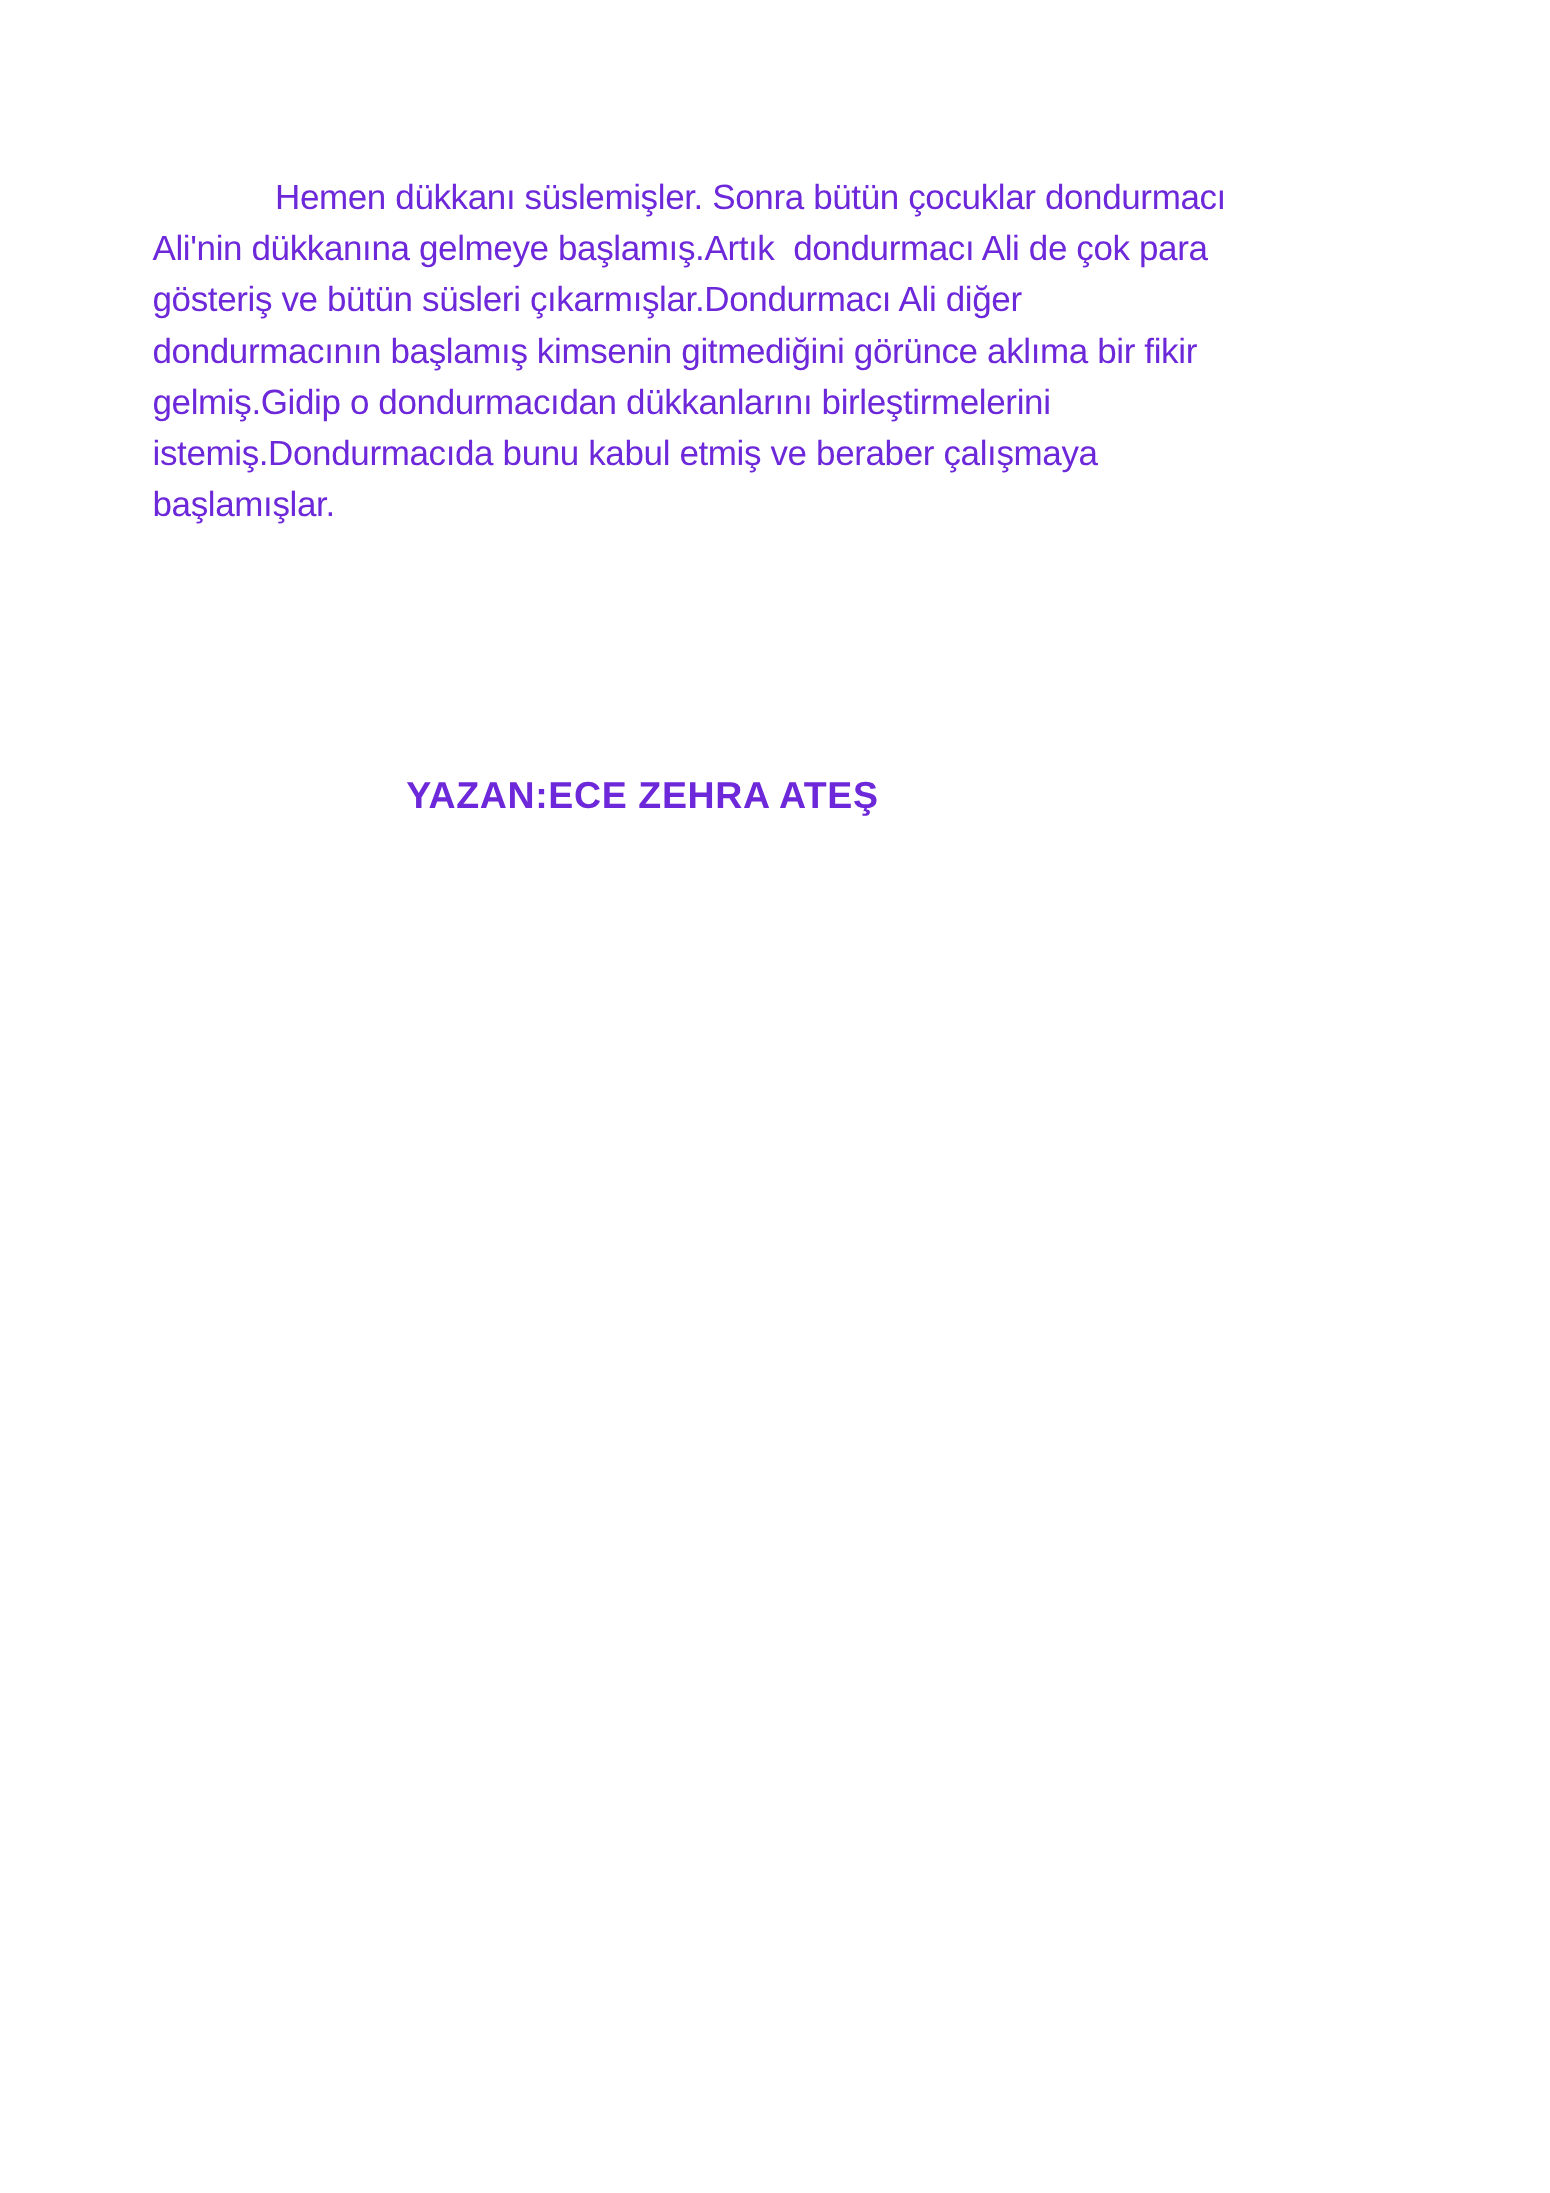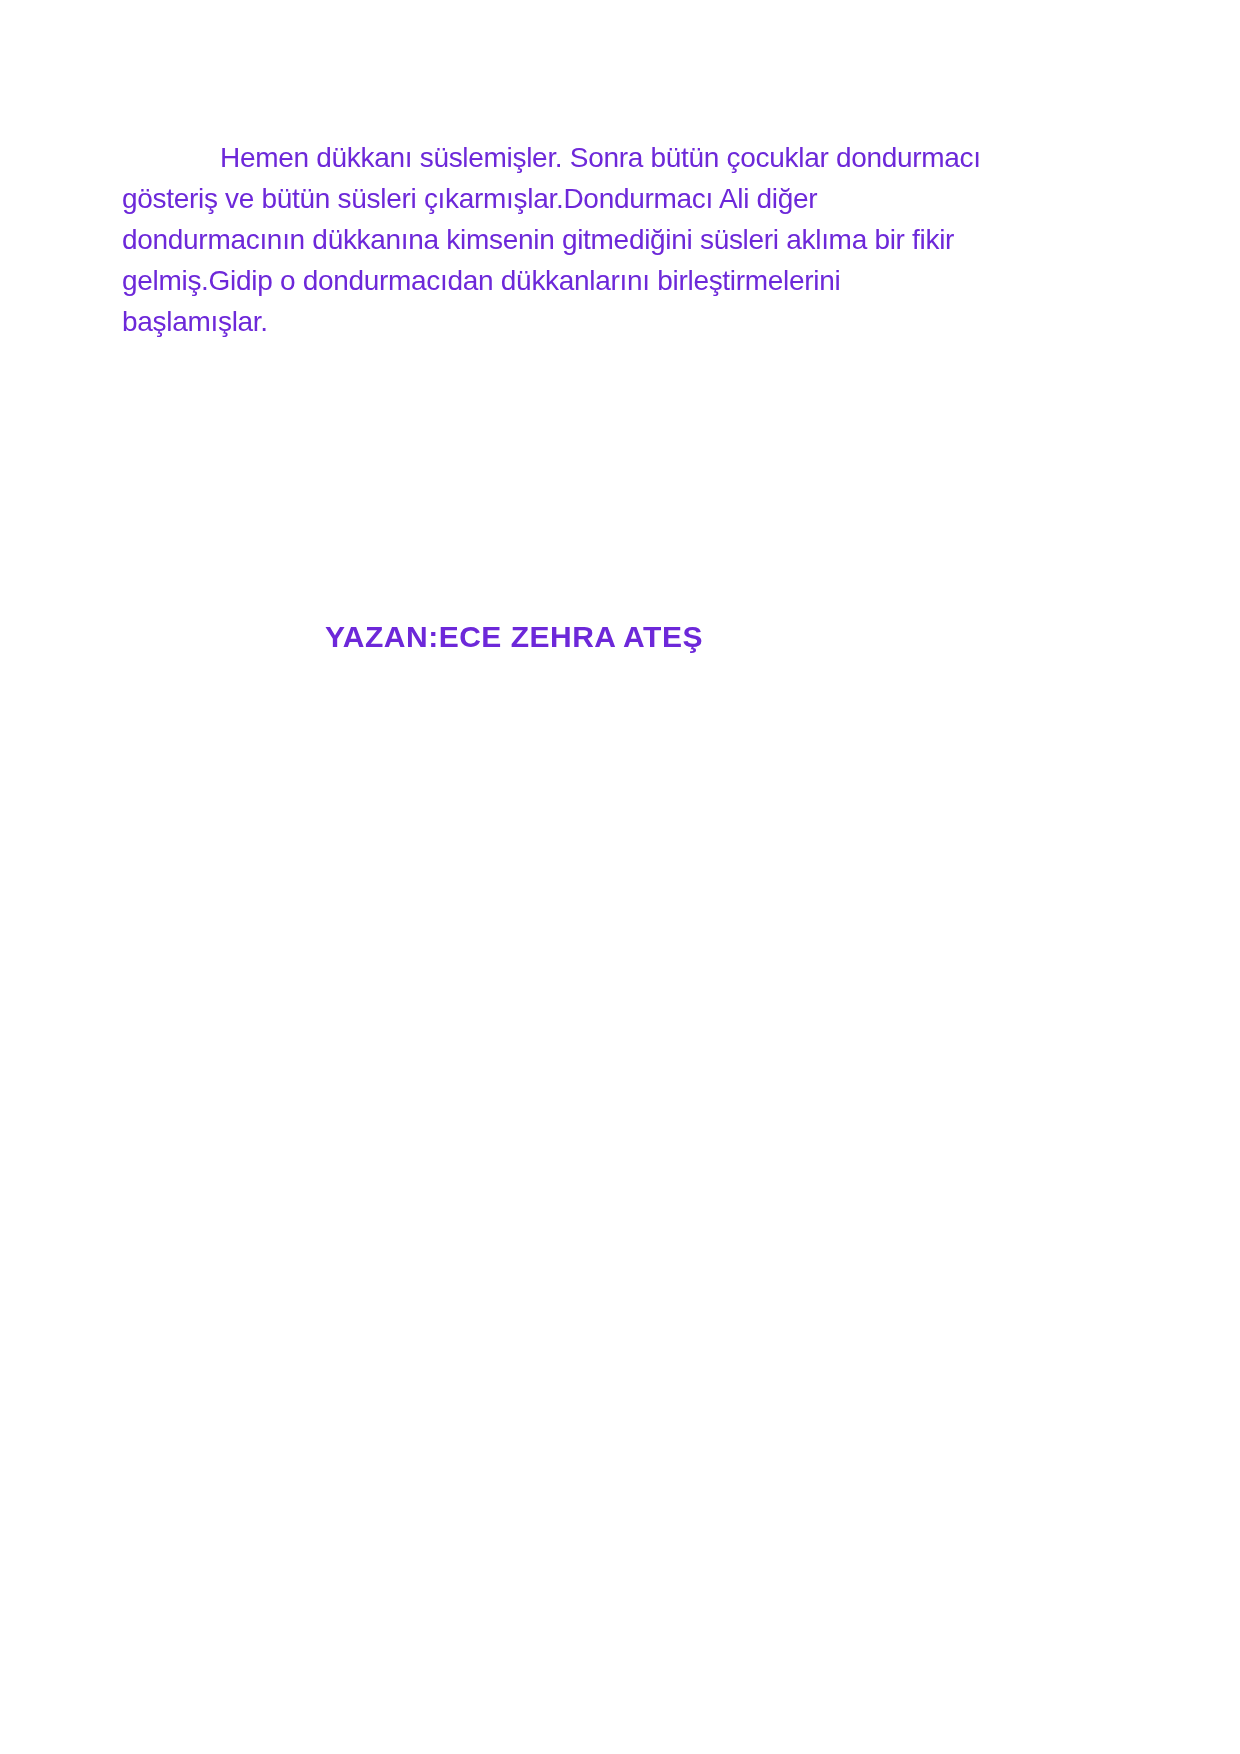--- a/index.html
+++ b/index.html
@@ -43,19 +43,21 @@
     letter-spacing: 0.5px;
     white-space: pre;
   }
 </style>
 </head>
 <body>
 
 <div class="page">
   <div class="story">
       <div class="line indented">Hemen dükkanı süslemişler. Sonra bütün çocuklar dondurmacı</div>
+      <div class="line">Ali'nin dükkanına gelmeye başlamış.Artık  dondurmacı Ali de çok para</div>
       <div class="line">gösteriş ve bütün süsleri çıkarmışlar.Dondurmacı Ali diğer</div>
-      <div class="line">dondurmacının dükkanına kimsenin gitmediğini süsleri aklıma bir fikir</div>
+      <div class="line">dondurmacının başlamış kimsenin gitmediğini görünce aklıma bir fikir</div>
       <div class="line">gelmiş.Gidip o dondurmacıdan dükkanlarını birleştirmelerini</div>
+      <div class="line">istemiş.Dondurmacıda bunu kabul etmiş ve beraber çalışmaya</div>
       <div class="line">başlamışlar.</div>
     </div>
   <div class="author">YAZAN:ECE ZEHRA ATEŞ</div>
 </div>
 
 </body></html>

